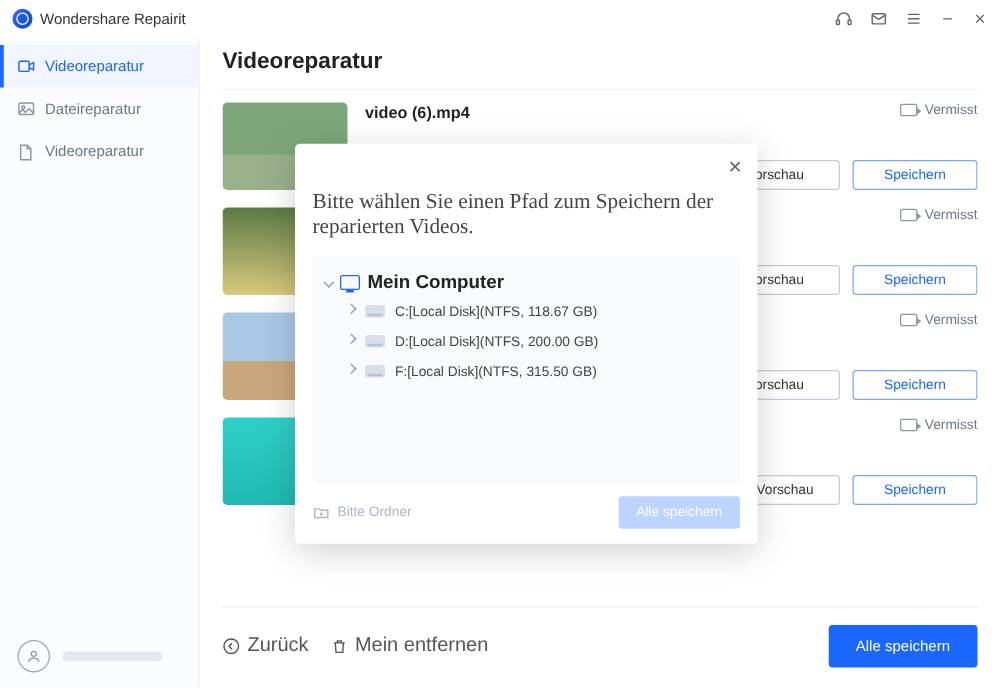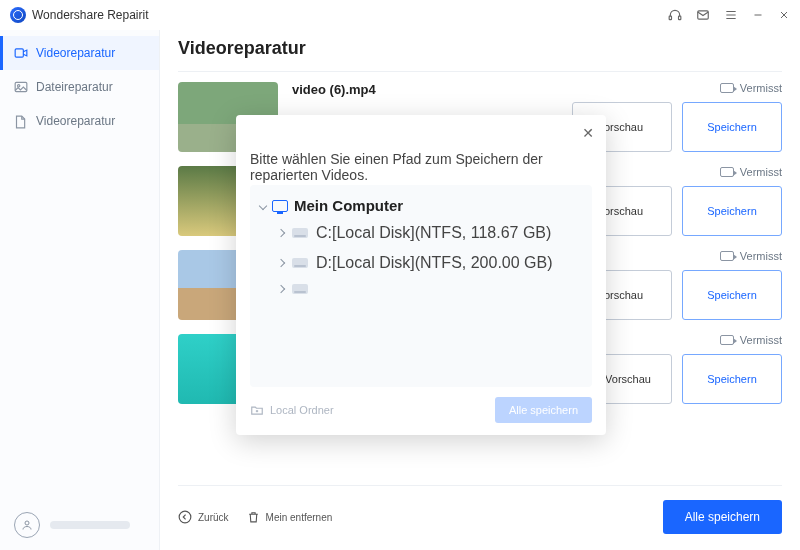--- a/index.html
+++ b/index.html
@@ -32,34 +32,34 @@
   .row-mid{flex:1;display:flex;flex-direction:column;justify-content:flex-start;}
   .file-name{font-size:13px;font-weight:600;color:#222;}
   .status-line{margin-top:auto;display:flex;align-items:center;gap:6px;font-size:12px;color:#4caf50;}
   .check-icon{width:14px;height:14px;border-radius:50%;background:#1db954;display:inline-flex;align-items:center;justify-content:center;}
   .row-right{width:220px;display:flex;flex-direction:column;justify-content:space-between;align-items:flex-end;}
   .miss-line{display:flex;align-items:center;gap:6px;font-size:11px;color:#6b7785;}
   .cam-icon{width:14px;height:10px;border:1px solid #8b95a3;border-radius:2px;position:relative;display:inline-block;}
   .cam-icon::after{content:"";position:absolute;right:-4px;top:2px;width:0;height:0;border-top:3px solid transparent;border-bottom:3px solid transparent;border-left:4px solid #8b95a3;}
   .row-btns{display:flex;gap:10px;}
   .btn-outline{font-size:11px;padding:5px 0;border:1px solid #c4ccd8;background:#fff;color:#333;border-radius:3px;cursor:pointer;width:100px;display:flex;align-items:center;justify-content:center;gap:4px;}
-  .btn-save{font-size:11px;padding:18px 0;border:1px solid #76a8ff;background:#fff;color:#1a66ff;border-radius:3px;cursor:pointer;width:100px;}
+  .btn-save{font-size:11px;padding:5px 0;border:1px solid #76a8ff;background:#fff;color:#1a66ff;border-radius:3px;cursor:pointer;width:100px;}
   .footer{display:flex;align-items:center;gap:18px;padding:14px 0 16px;border-top:1px solid #edf0f4;}
-  .foot-link{display:flex;align-items:center;gap:6px;font-size:10px;color:#555;cursor:pointer;}
+  .foot-link{display:flex;align-items:center;gap:6px;font-size:16px;color:#555;cursor:pointer;}
   .footer .spacer{flex:1;}
   .btn-primary{background:#1a66ff;color:#fff;border:none;border-radius:3px;padding:10px 22px;font-size:12px;font-weight:500;cursor:pointer;}
 
   
   .overlay{position:absolute;inset:0;pointer-events:none;}
   .modal{position:absolute;left:236px;top:115px;width:370px;height:320px;background:#fff;border-radius:4px;box-shadow:0 6px 28px rgba(0,0,0,.18);padding:14px 14px 12px;display:flex;flex-direction:column;pointer-events:auto;}
   .modal-close{position:absolute;top:10px;right:12px;cursor:pointer;color:#666;font-size:14px;}
-  .modal-instr{font-size:14px;color:#444;margin-top:22px;margin-bottom:2px;}
+  .modal-instr{font-size:17px;color:#444;margin-top:22px;margin-bottom:14px;font-family:Liberation Serif, serif;}
   .tree-panel{background:#f8fafc;border-radius:4px;padding:8px 4px;flex:1;overflow:auto;}
   .tree-root{display:flex;align-items:center;gap:6px;font-size:15px;font-weight:600;color:#222;padding:4px 6px;}
-  .tree-item{display:flex;align-items:center;gap:8px;font-size:16px;color:#444;padding:6px 6px 6px 24px;}
+  .tree-item{display:flex;gap:8px;font-size:11px;color:#444;padding:6px 6px 6px 24px;}
   .chev{display:inline-block;width:6px;height:6px;border-right:1.2px solid #8b95a3;border-bottom:1.2px solid #8b95a3;transform:rotate(-45deg);}
   .chev.down{transform:rotate(45deg);}
   .disk-icon{width:16px;height:10px;background:#d9dfe8;border-radius:2px;display:inline-block;position:relative;}
   .disk-icon::after{content:"";position:absolute;left:2px;right:2px;bottom:1.5px;height:2px;background:#b9c2d0;border-radius:1px;}
   .comp-icon{width:16px;height:12px;border:1.5px solid #1a66ff;border-radius:2px;display:inline-block;position:relative;}
   .comp-icon::after{content:"";position:absolute;left:4px;right:4px;bottom:-3px;height:1.5px;background:#1a66ff;}
   .modal-footer{display:flex;align-items:center;justify-content:space-between;margin-top:10px;}
   .new-folder{display:flex;align-items:center;gap:6px;font-size:11px;color:#aeb6c2;}
   .btn-modal-primary{background:#bcd4ff;color:#fff;border:none;border-radius:3px;padding:7px 14px;font-size:11px;cursor:pointer;}
   svg{display:block;}
@@ -269,26 +269,27 @@
         <span>C:[Local Disk](NTFS, 118.67  GB)</span>
       </div>
       <div class="tree-item">
         <span class="chev"></span>
         <span class="disk-icon"></span>
         <span>D:[Local Disk](NTFS, 200.00  GB)</span>
       </div>
       <div class="tree-item">
         <span class="chev"></span>
         <span class="disk-icon"></span>
+        <span>F:[Local Disk](NTFS, 315.50  GB)</span>
       </div>
     </div>
     <div class="modal-footer">
       <div class="new-folder">
         <svg width="14" height="12" viewBox="0 0 24 20" fill="none" stroke="#aeb6c2" stroke-width="2">
             <path d="M3 5h6l2 2h10v10H3z"></path>
             <path d="M12 10v4M10 12h4"></path>
           </svg>
-        <span>Local Ordner</span>
+        <span>Bitte Ordner</span>
       </div>
       <button class="btn-modal-primary">Alle speichern</button>
     </div>
   </div>
 </div>
 
 </body></html>

